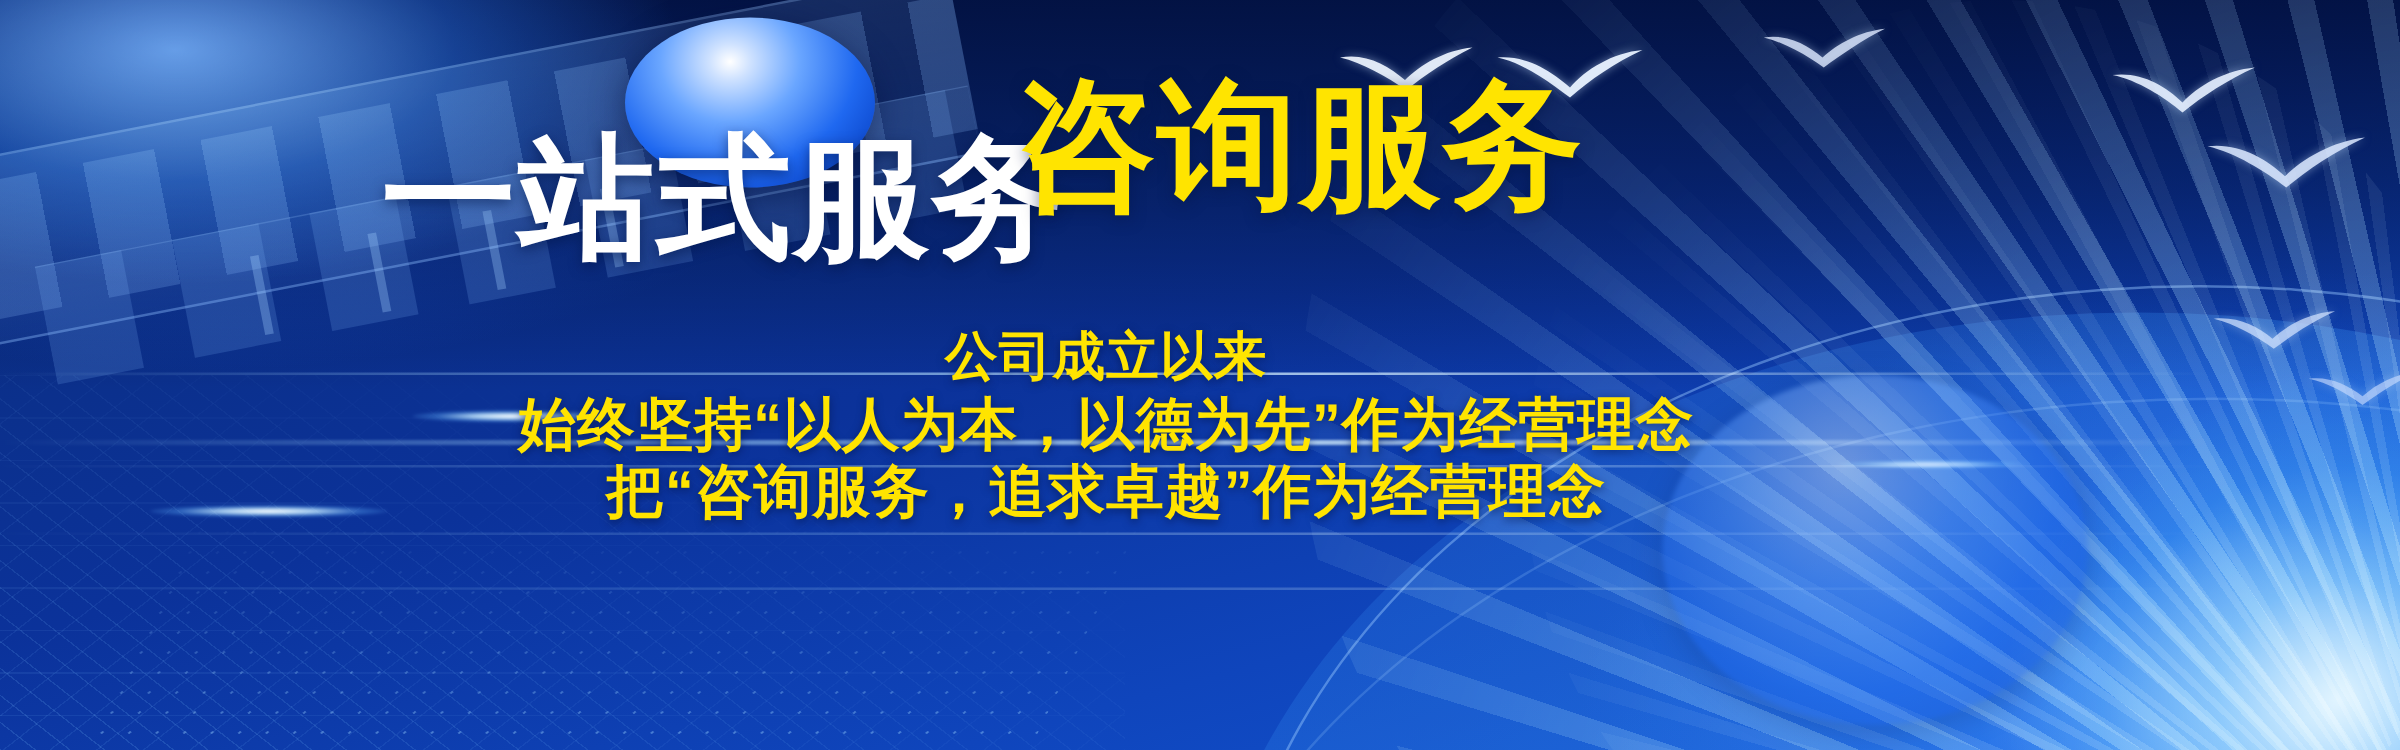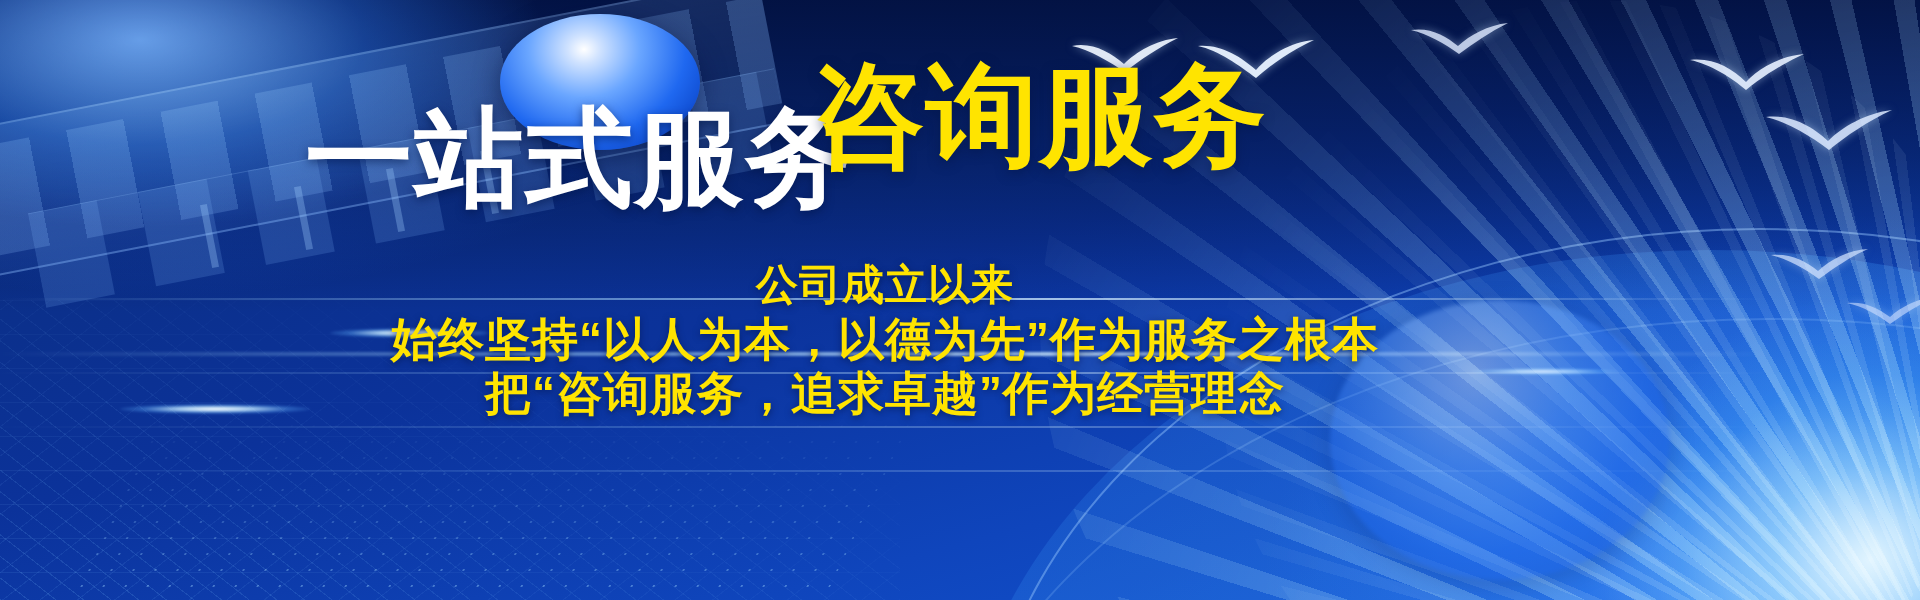--- a/index.html
+++ b/index.html
@@ -236,17 +236,17 @@
   <div class="headline hl-white">
     <span>一站式服务</span>
   </div>
 
   <div class="headline hl-yellow">
     <span>咨询服务</span>
   </div>
 
   <div class="tagline" id="tagline">
     <span class="ln ln1">公司成立以来</span>
-    <span class="ln ln2">始终坚持“以人为本，以德为先”作为服务之根本</span>
+    <span class="ln ln2">始终坚持“以人为本，以德为先”作为经营理念</span>
     <span class="ln ln3">把“咨询服务，追求卓越”作为经营理念</span>
   </div>
 
 </div>
 
 </body></html>

